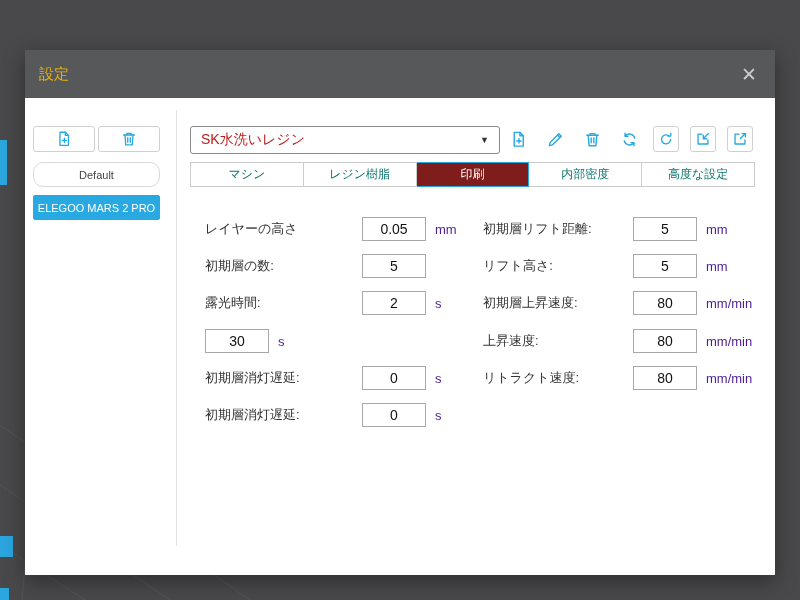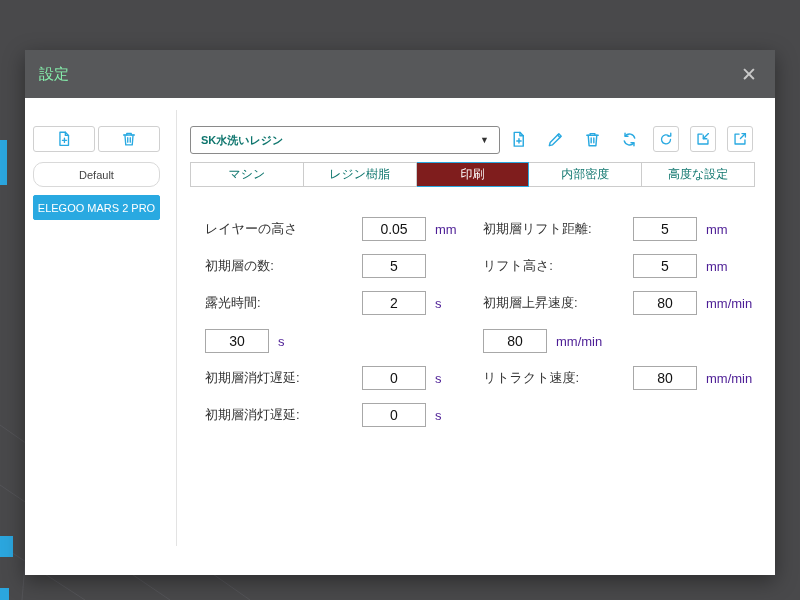--- a/index.html
+++ b/index.html
@@ -16,21 +16,21 @@
 
   .dialog {
     position:absolute; left:25px; top:50px; width:750px; height:525px;
     box-shadow:0 6px 20px rgba(0,0,0,.40);
   }
   .dialog-header {
     height:48px; background:#57585a;
     display:flex; align-items:center; justify-content:space-between;
     padding:0 18px 0 14px; box-sizing:border-box;
   }
-  .dialog-title { color:#86efac; font-size:15px; }
+  .dialog-title { color:#eab308; font-size:15px; }
   .close-btn {
     background:none; border:none; padding:0; cursor:pointer;
     color:#c9c9c9; font-size:19px; line-height:1;
   }
   .dialog-body { position:relative; height:477px; background:#ffffff; }
 
   
   .sidebar-actions { position:absolute; left:8px; top:28px; display:flex; gap:3px; }
   .icon-box-btn {
     width:62px; height:26px; border:1px solid #d0d0d0; border-radius:3px;
@@ -49,21 +49,21 @@
 
   .vdivider { position:absolute; left:151px; top:12px; width:1px; height:436px; background:#e3e3e3; }
 
   
   .dropdown {
     position:absolute; left:165px; top:28px; width:310px; height:28px;
     border:1px solid #8a8a8a; border-radius:3px; background:#fff;
     display:flex; align-items:center; justify-content:space-between;
     padding:0 10px; box-sizing:border-box; cursor:pointer;
   }
-  .dropdown .val { font-size:11px; font-weight:bold; color:#0f766e; }
+  .dropdown .val { font-size:14px; font-weight:normal; color:#b91c1c; }
   .dropdown .arrow { font-size:9px; color:#333; }
 
   .toolbar { position:absolute; left:480px; top:28px; display:flex; gap:11px; }
   .tool-btn {
     width:26px; height:26px; background:#fff; border:none; padding:0;
     display:flex; align-items:center; justify-content:center; cursor:pointer;
   }
   .tool-btn.boxed { border:1px solid #d0d0d0; border-radius:3px; }
 
   
@@ -251,20 +251,21 @@
         <span class="lbl">リフト高さ:</span>
         <input value="5" style="">
         <span class="unit">mm</span>
       </div>
       <div class="row right r3">
         <span class="lbl">初期層上昇速度:</span>
         <input value="80" style="">
         <span class="unit">mm/min</span>
       </div>
       <div class="row right r4">
+        <span class="lbl">上昇速度:</span>
         <input value="80" style="">
         <span class="unit">mm/min</span>
       </div>
       <div class="row right r5">
         <span class="lbl">リトラクト速度:</span>
         <input value="80" style="">
         <span class="unit">mm/min</span>
       </div>
 
     </div>

